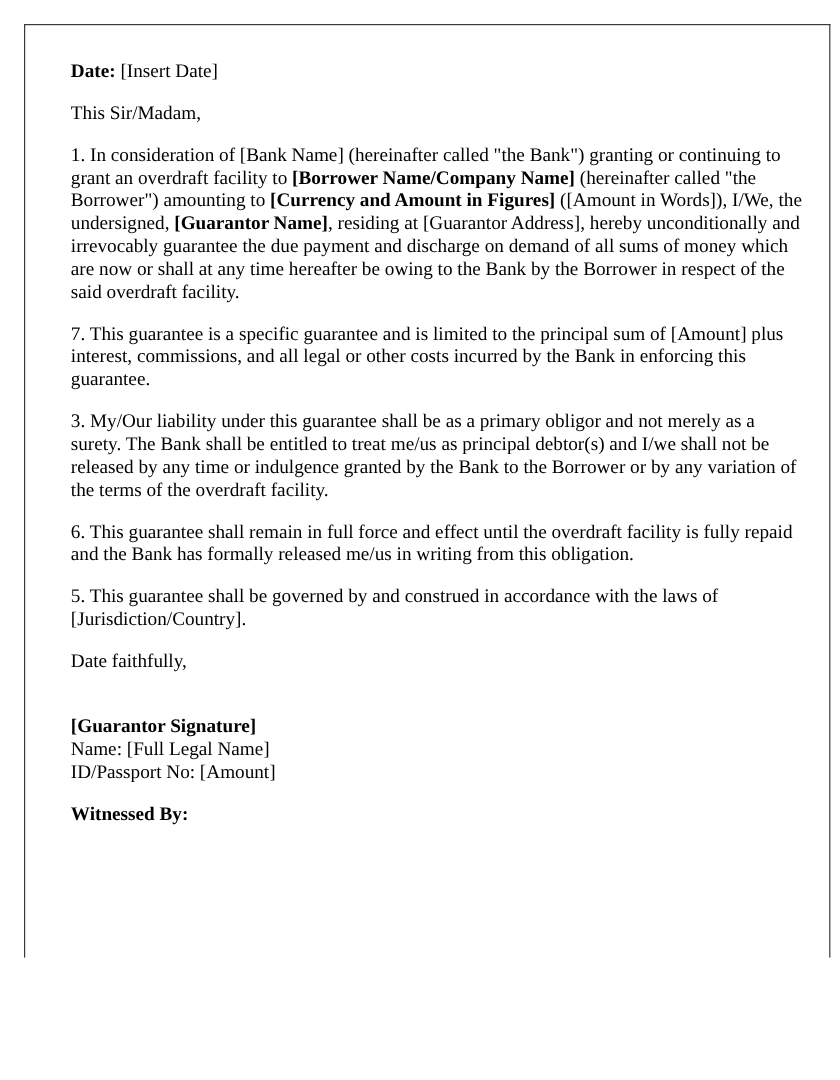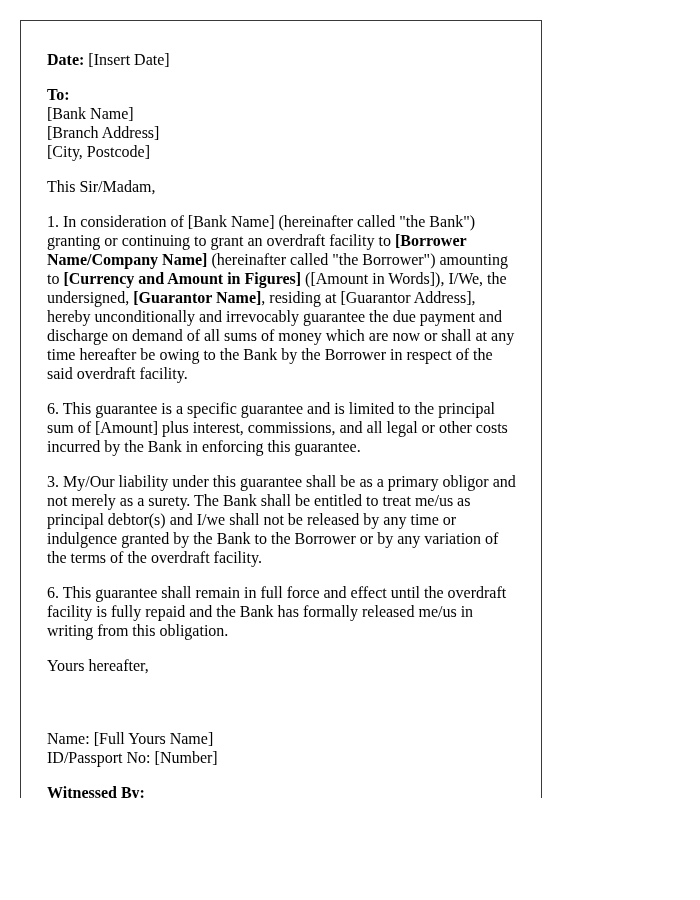--- a/index.html
+++ b/index.html
@@ -8,63 +8,60 @@
     background: #ffffff;
     width: 700px;
     height: 900px;
     font-family: "Liberation Serif", "DejaVu Serif", serif;
     color: #000000;
   }
   .doc-frame {
     position: absolute;
     left: 20px;
     top: 20px;
-    width: 522px;
+    width: 672px;
     height: 778px;
     box-sizing: border-box;
     border-style: solid;
     border-width: 1.5px 1.5px 0 1.5px; 
     border-color: #3a3a3a;
-    padding: 29px 20px 0 26px;
+    padding: 29px 20px 0 38px;
     overflow: hidden;
     background: #ffffff;
   }
   .doc-frame p {
     margin: 0 0 16px 0;
     font-size: 16px;
     line-height: 19px;
   }
   .b { font-weight: bold; }
 </style>
 </head>
 <body style="background: rgb(255, 255, 255); color: rgb(0, 0, 0);">
 
 <div class="doc-frame" style="border-color: rgb(58, 58, 58); background: rgb(255, 255, 255);">
 
   <p><span class="b">Date:</span> <span>[Insert Date]</span></p>
 
-  <p><span class="b">To:</span><br>
-    <span>[Bank Name]</span><br>
-    <span>[Branch Address]</span><br>
-    <span>[City, Postcode]</span></p>
 
 
   <p>This Sir/Madam,</p>
 
   <p><span>1. In consideration of [Bank Name] (hereinafter called "the Bank") granting or continuing to grant an overdraft facility to </span><span class="b">[Borrower Name/Company Name]</span><span> (hereinafter called "the Borrower") amounting to </span><span class="b">[Currency and Amount in Figures]</span><span> ([Amount in Words]), I/We, the undersigned, </span><span class="b">[Guarantor Name]</span><span>, residing at [Guarantor Address], hereby unconditionally and irrevocably guarantee the due payment and discharge on demand of all sums of money which are now or shall at any time hereafter be owing to the Bank by the Borrower in respect of the said overdraft facility.</span></p>
 
-  <p>6. This guarantee is a specific guarantee and is limited to the principal sum of [Amount] plus interest, commissions, and all legal or other costs incurred by the Bank in enforcing this guarantee.</p>
+  <p>7. This guarantee is a specific guarantee and is limited to the principal sum of [Amount] plus interest, commissions, and all legal or other costs incurred by the Bank in enforcing this guarantee.</p>
 
   <p>3. My/Our liability under this guarantee shall be as a primary obligor and not merely as a surety. The Bank shall be entitled to treat me/us as principal debtor(s) and I/we shall not be released by any time or indulgence granted by the Bank to the Borrower or by any variation of the terms of the overdraft facility.</p>
 
   <p>6. This guarantee shall remain in full force and effect until the overdraft facility is fully repaid and the Bank has formally released me/us in writing from this obligation.</p>
 
+  <p>5. This guarantee shall be governed by and construed in accordance with the laws of [Jurisdiction/Country].</p>
 
-  <p>Yours hereafter,</p>
+  <p>Date faithfully,</p>
 
   <p><br>
-    <br>
-    <span>Name: [Full Yours Name]</span><br>
-    <span>ID/Passport No: [Number]</span></p>
+    <span class="b">[Guarantor Signature]</span><br>
+    <span>Name: [Full Legal Name]</span><br>
+    <span>ID/Passport No: [Amount]</span></p>
 
   <p class="b">Witnessed By:</p>
 
 </div>
 
 </body></html>

